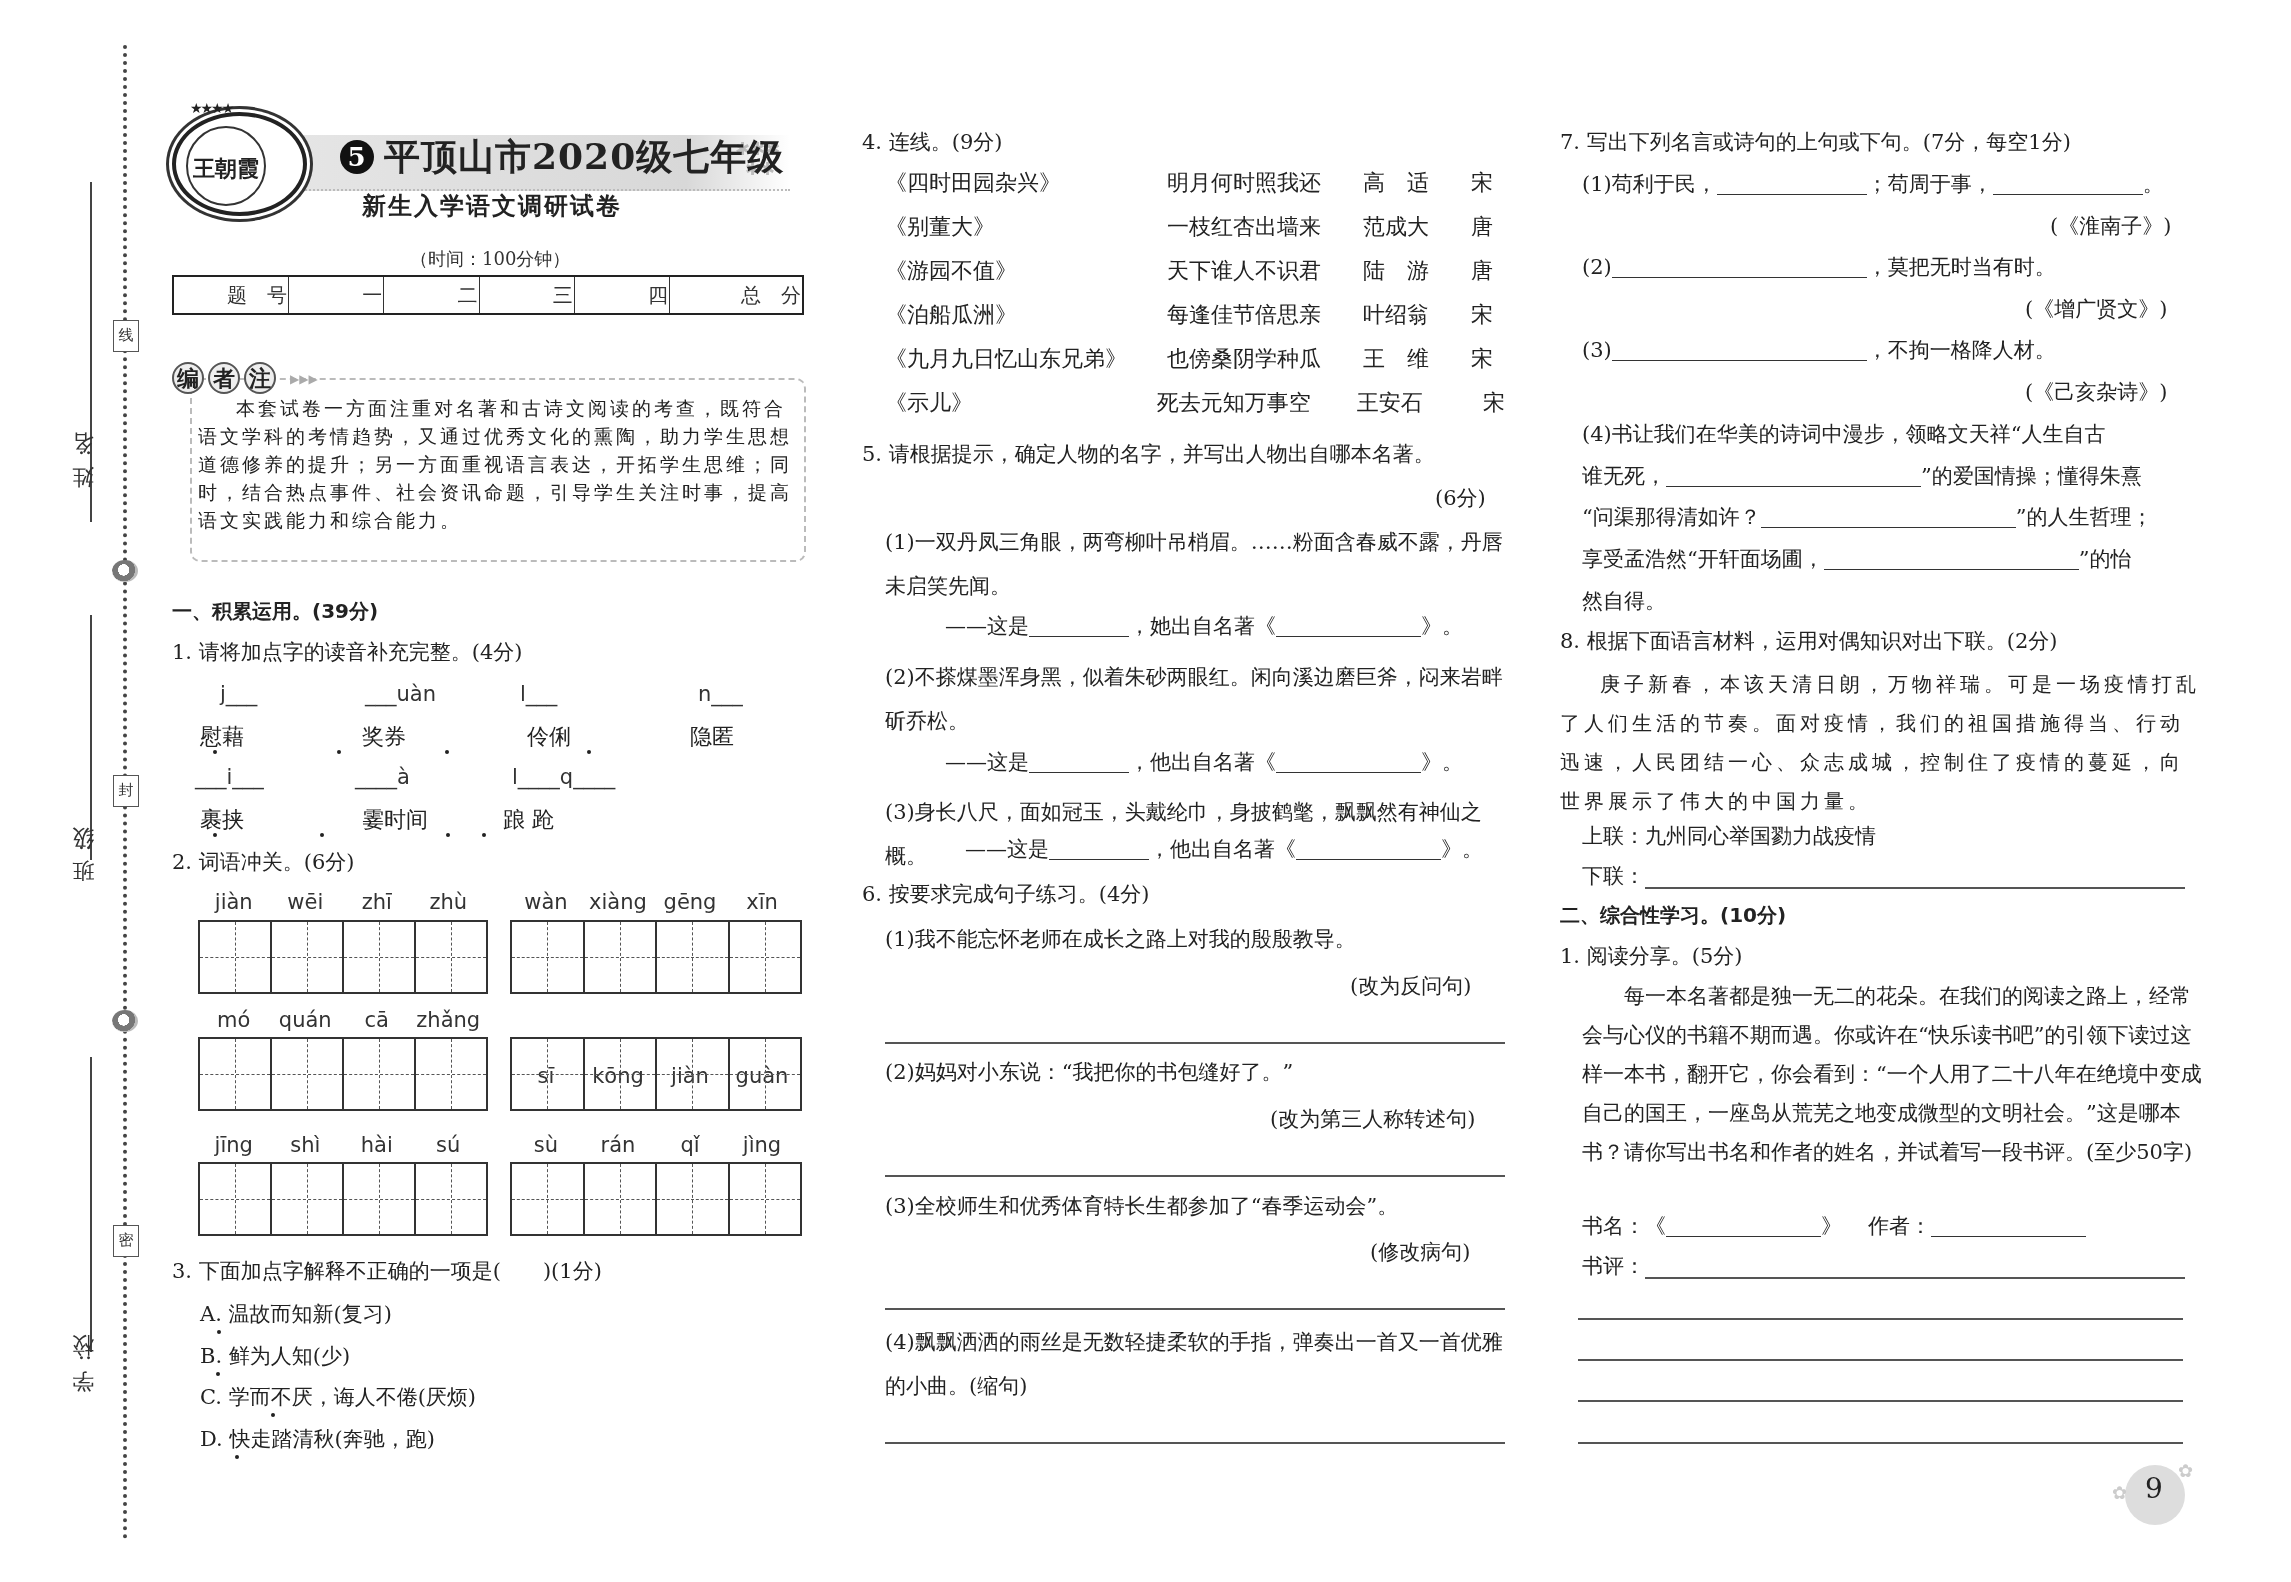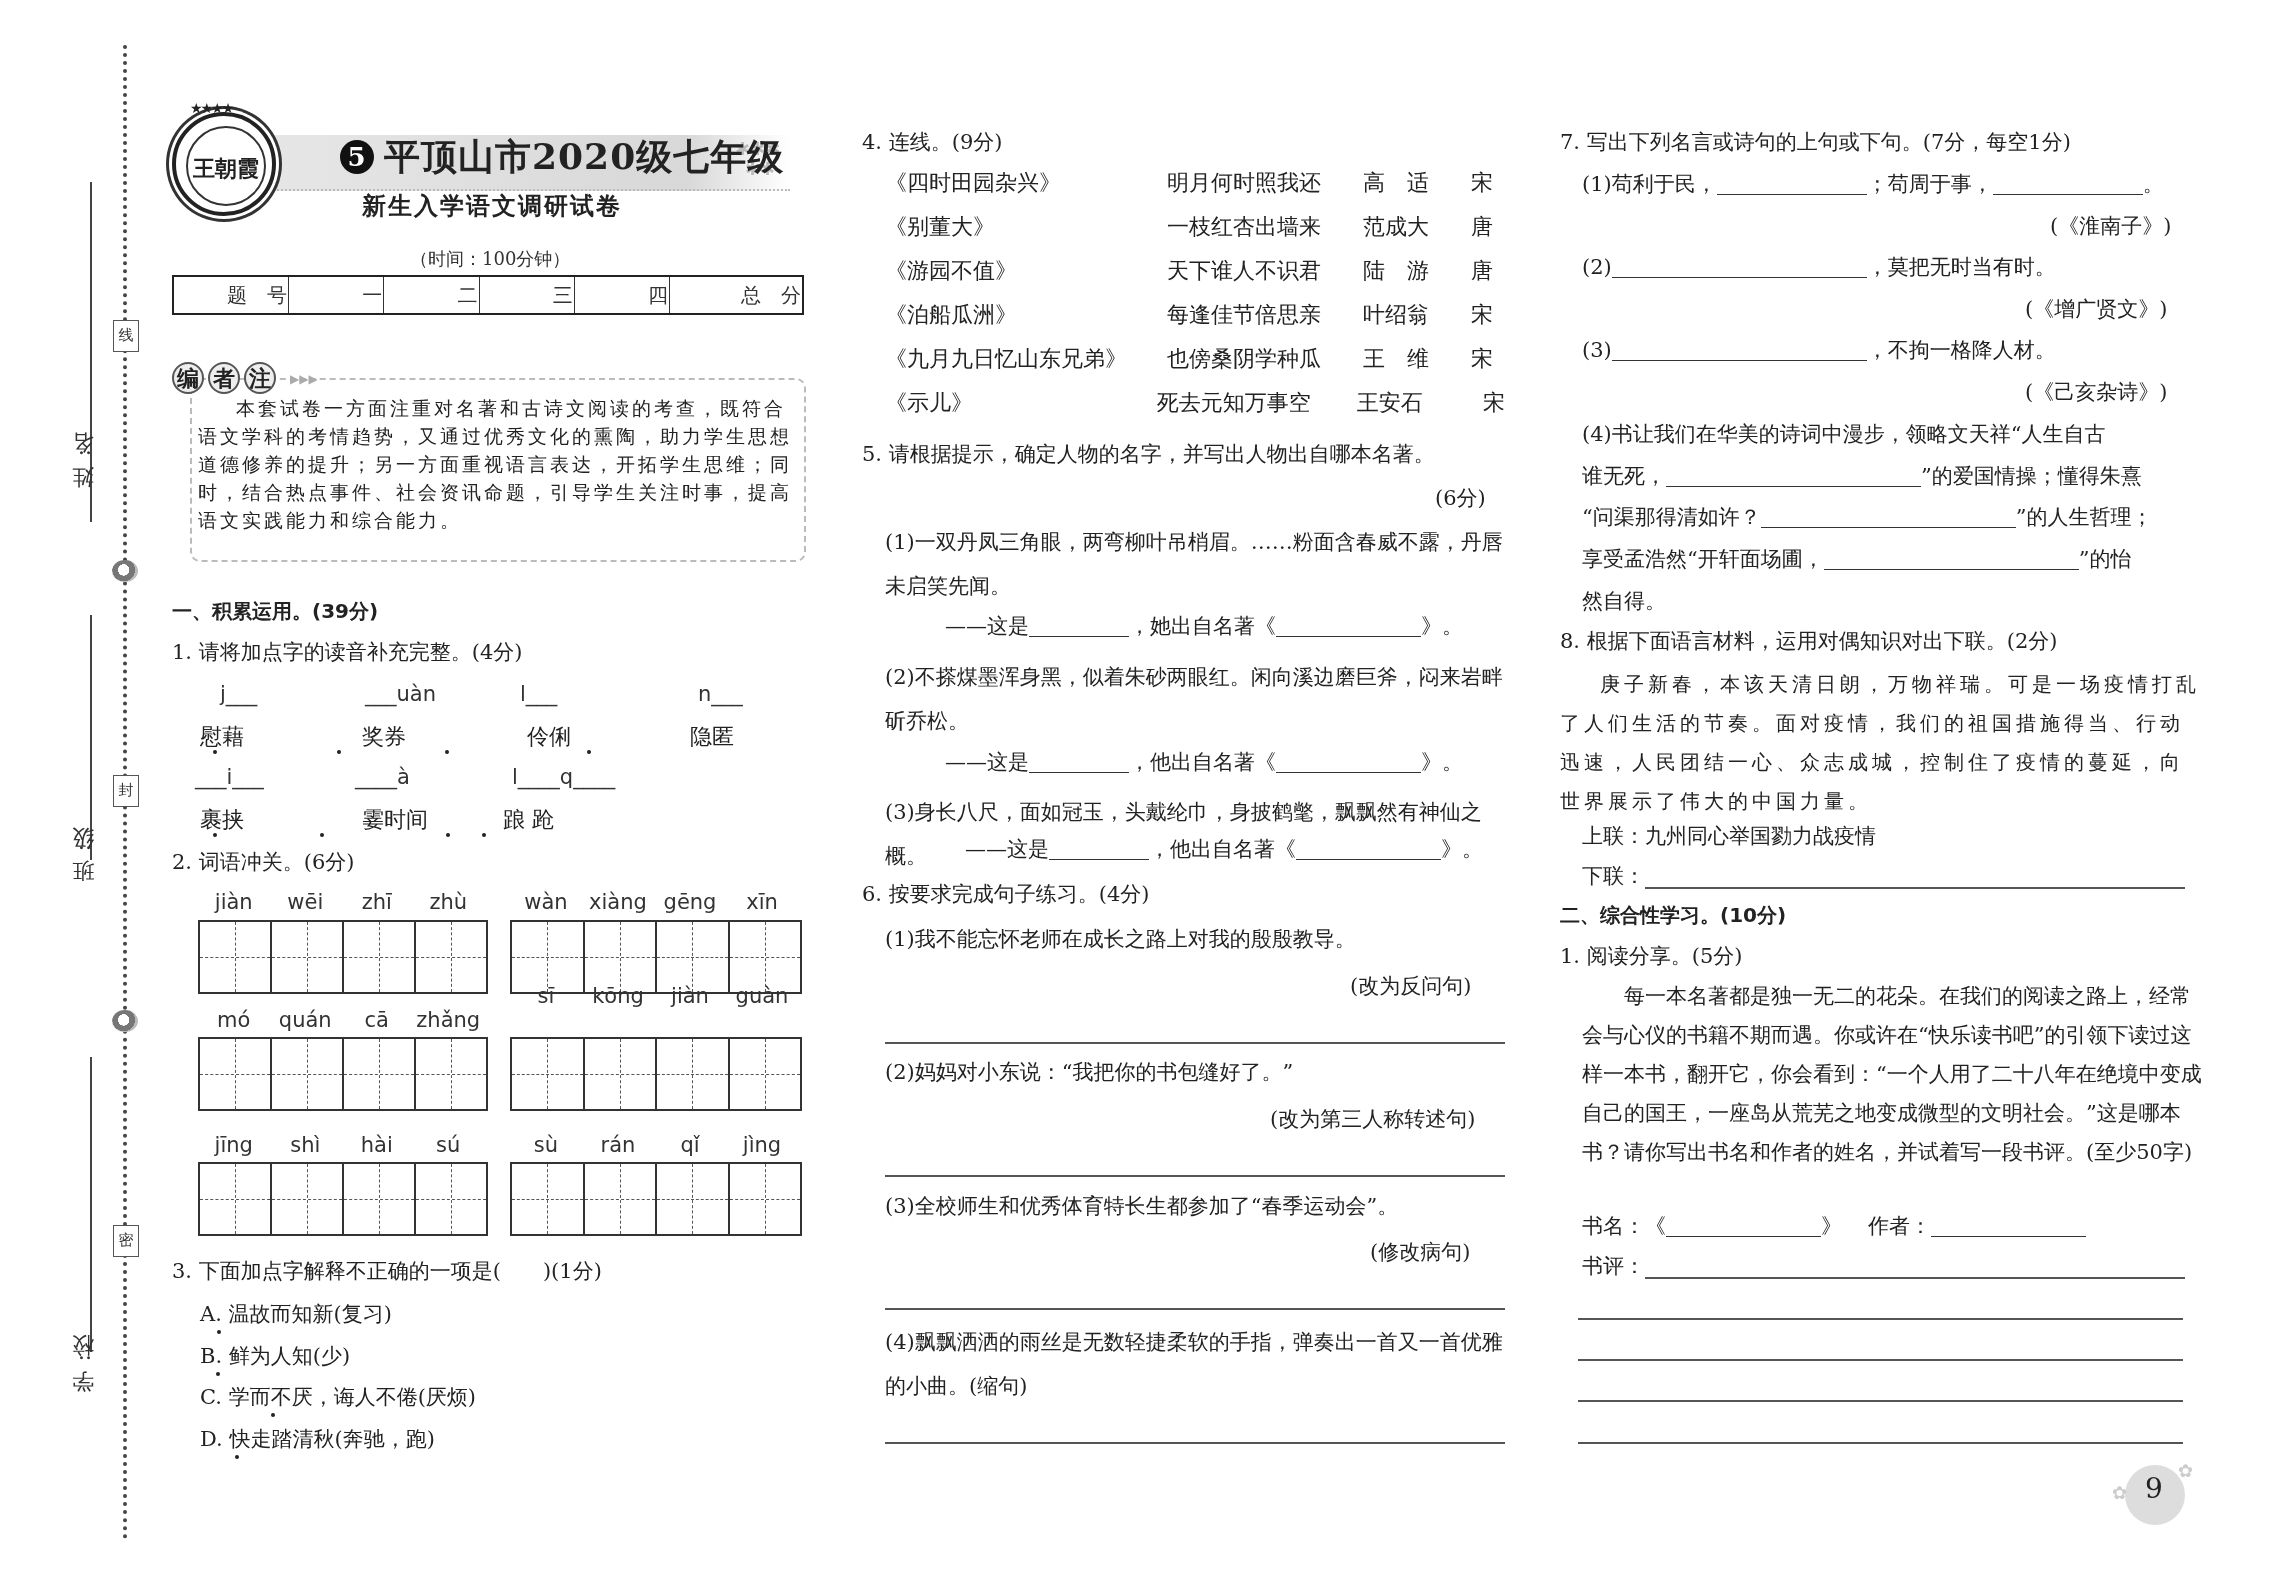--- a/index.html
+++ b/index.html
@@ -13,21 +13,21 @@
   .bind-label { position:absolute; left:68px; writing-mode:vertical-rl; transform:rotate(180deg);
                 font-size:22px; letter-spacing:14px; color:#333; }
   .bind-line { position:absolute; left:90px; width:2px; background:#444; }
   .bind-box { position:absolute; left:113px; width:24px; height:30px; border:1px solid #555;
               background:#fff; font-size:15px; text-align:center; line-height:28px; color:#333; }
   .bind-coin { position:absolute; left:112px; width:26px; height:22px; border-radius:50%;
                background:radial-gradient(circle at 45% 45%, #fff 0 30%, #777 31% 60%, #bbb 61%); }
 
   
   .logo { left:172px; top:112px; width:96px; height:96px; border-radius:50%;
-          border:4px solid #222; background:#fff; box-shadow:0 0 0 3px #fff, 0 0 0 6px #333; }
+          border:4px solid #222; background:#fff; box-shadow:0 0 0 3px #fff, 0 0 0 6px #333;padding-left:31px; }
   .logo-inner { position:absolute; left:10px; top:10px; width:76px; height:76px; border-radius:50%;
                 border:2px solid #333; text-align:center; }
   .logo-text { position:absolute; top:26px; left:0; right:0; font-size:22px; font-weight:bold; }
   .logo-crown { position:absolute; left:190px; top:100px; width:60px; height:18px; color:#222; font-size:14px; letter-spacing:-2px; }
   .banner { left:270px; top:135px; width:520px; height:54px;
             background:linear-gradient(90deg,#e6e6e6 0%,#d8d8d8 80%,#fff 100%);
             border-bottom:2px dotted #bbb; }
   .title1 { left:340px; top:133px; font-size:36px; font-weight:bold; letter-spacing:1px; }
   .title1 .num { display:inline-block; width:34px; height:34px; border-radius:50%; background:#111; color:#fff;
                  font-size:26px; text-align:center; line-height:34px; margin-right:10px; vertical-align:3px; }
@@ -178,21 +178,21 @@
     <span>quán</span>
     <span>cā</span>
     <span>zhǎng</span>
   </div>
 <div class="grid" style="left:198px;top:1037px;width:286px;">
     <div class="cell"></div>
     <div class="cell"></div>
     <div class="cell"></div>
     <div class="cell"></div>
   </div>
-<div class="py-row py" style="left:510px;top:984px;width:288px;">
+<div class="py-row py" style="left:510px;top:1064px;width:288px;">
     <span>sī</span>
     <span>kōng</span>
     <span>jiàn</span>
     <span>guàn</span>
   </div>
 <div class="grid" style="left:510px;top:1037px;width:288px;">
     <div class="cell"></div>
     <div class="cell"></div>
     <div class="cell"></div>
     <div class="cell"></div>

